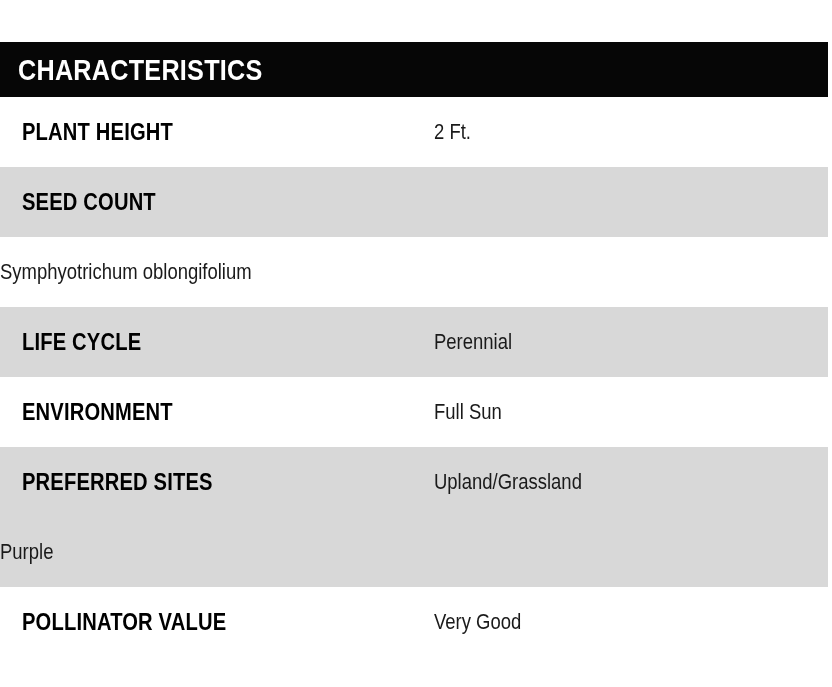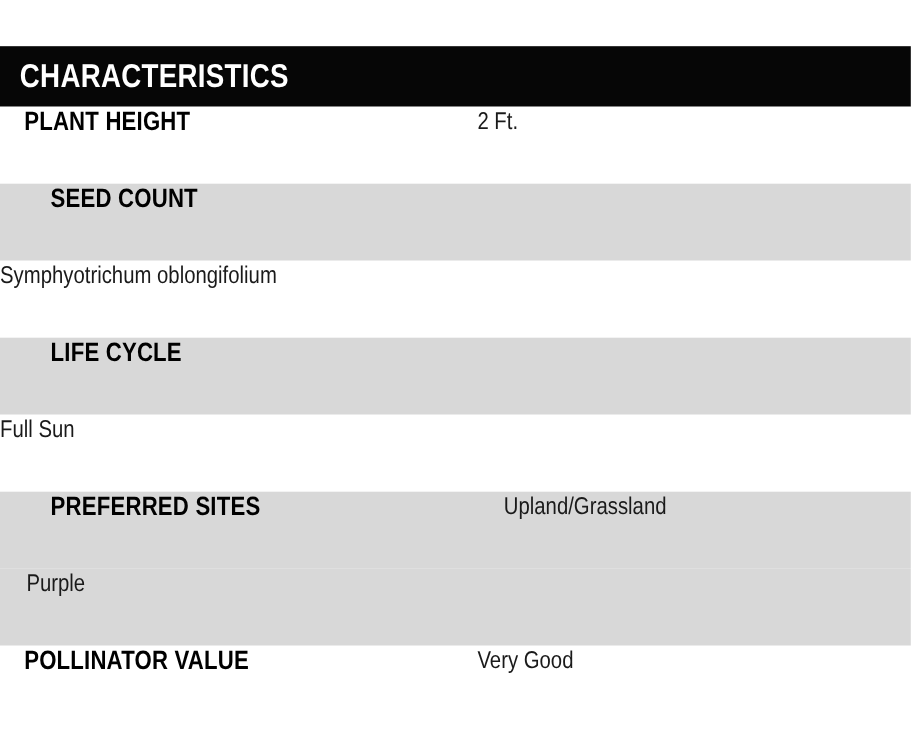--- a/index.html
+++ b/index.html
@@ -36,25 +36,25 @@
   }
   .condensed {
     display: inline-block;
     transform: scaleX(0.84);
     transform-origin: 0 50%;
     white-space: nowrap;
   }
   .row {
     height: 70px;
     display: flex;
+    align-items: center;
     background: var(--row-bg, #ffffff);
   }
   .row.alt {
     background: var(--row-alt-bg, #d8d8d8);
-    padding-left: 24px;
   }
   .cell {
     box-sizing: border-box;
   }
   .cell.label-cell {
     width: 434px;
     padding-left: 22px;
   }
   .cell.value-cell {
     flex: 1;
@@ -98,23 +98,29 @@
   <div class="row">
     <div class="cell value-cell">
       <span class="value-text condensed">Symphyotrichum oblongifolium</span>
     </div>
   </div>
 
   <div class="row alt">
     <div class="cell label-cell">
       <span class="label-text condensed">LIFE CYCLE</span>
     </div>
+    <div class="cell value-cell">
+      <span class="value-text condensed">Perennial</span>
+    </div>
   </div>
 
   <div class="row">
+    <div class="cell label-cell">
+      <span class="label-text condensed">ENVIRONMENT</span>
+    </div>
     <div class="cell value-cell">
       <span class="value-text condensed">Full Sun</span>
     </div>
   </div>
 
   <div class="row alt">
     <div class="cell label-cell">
       <span class="label-text condensed">PREFERRED SITES</span>
     </div>
     <div class="cell value-cell">

